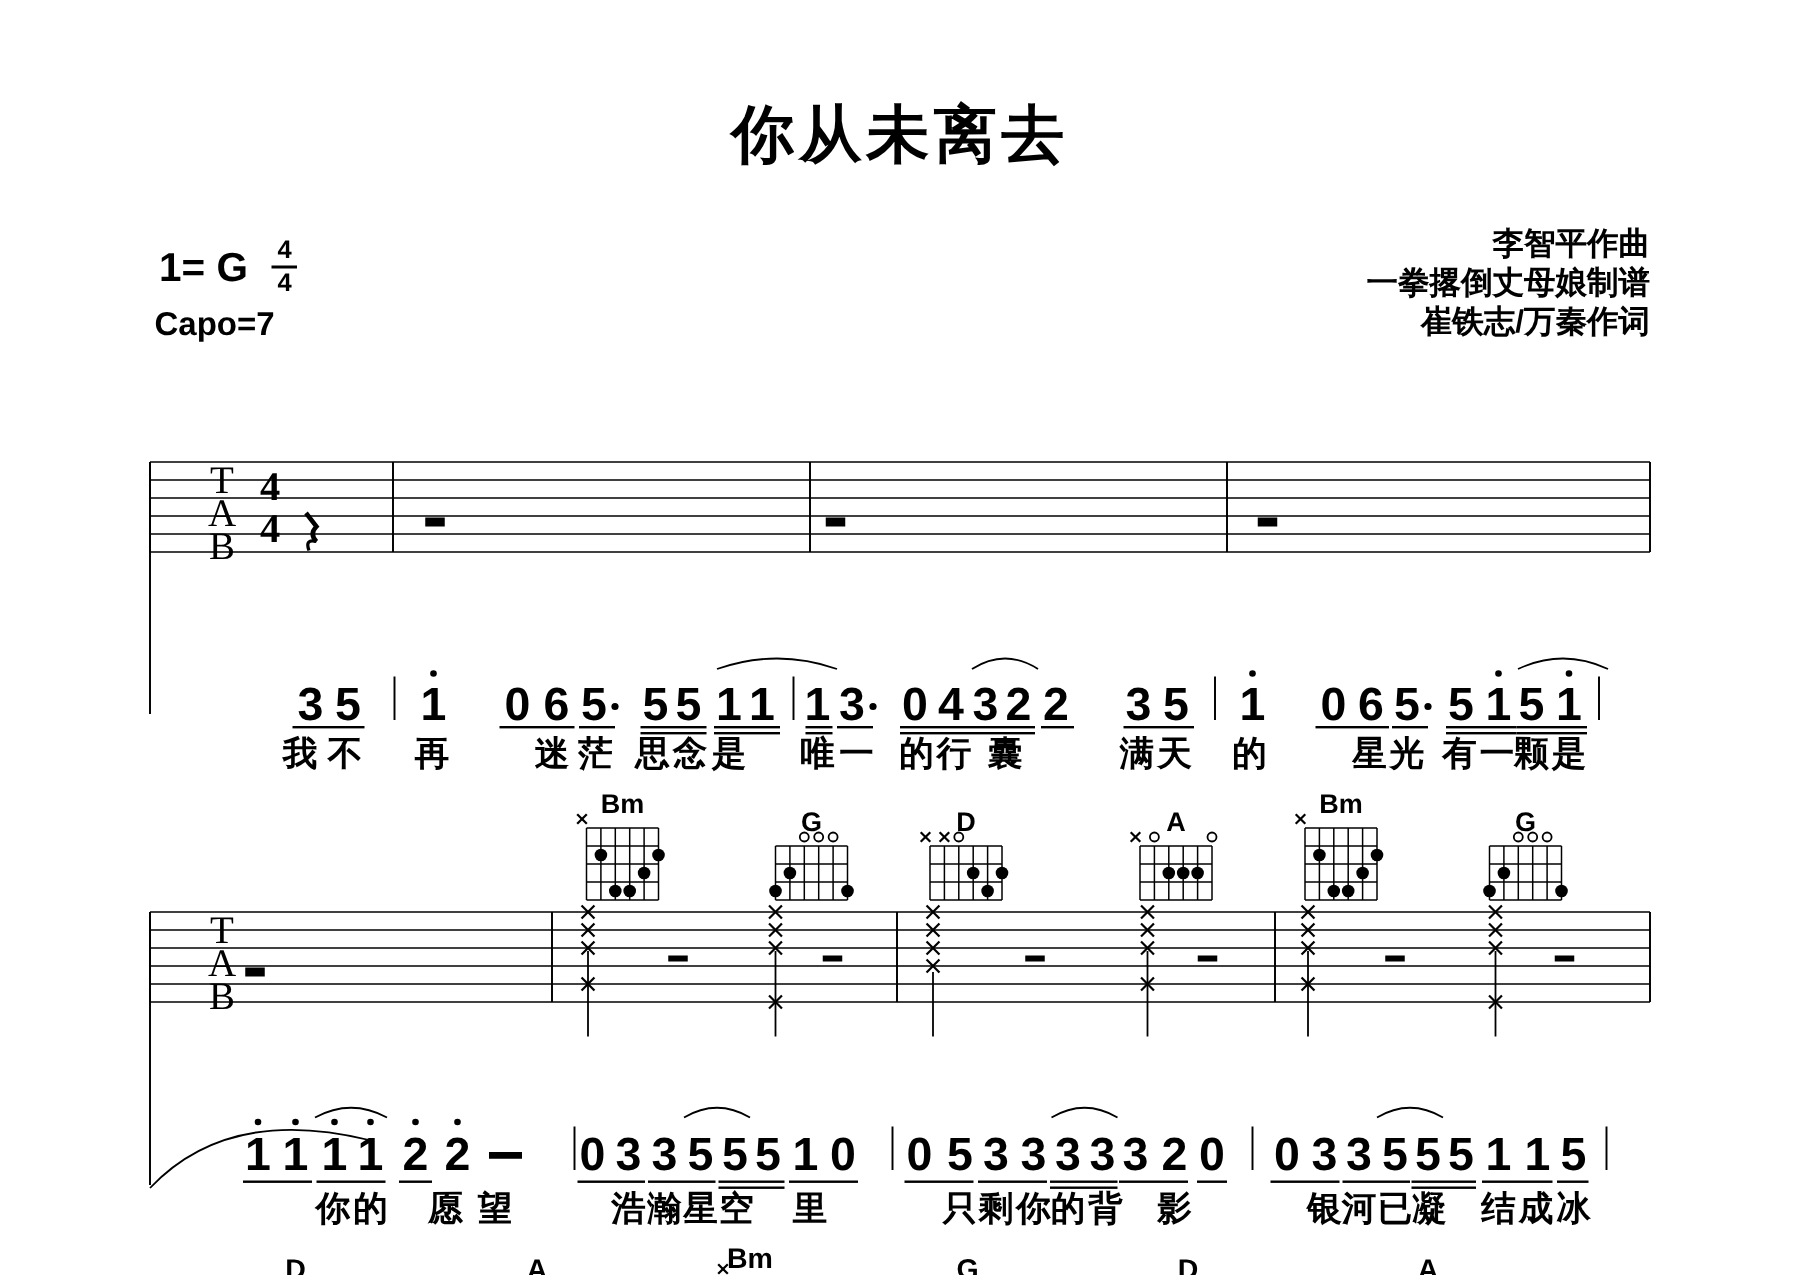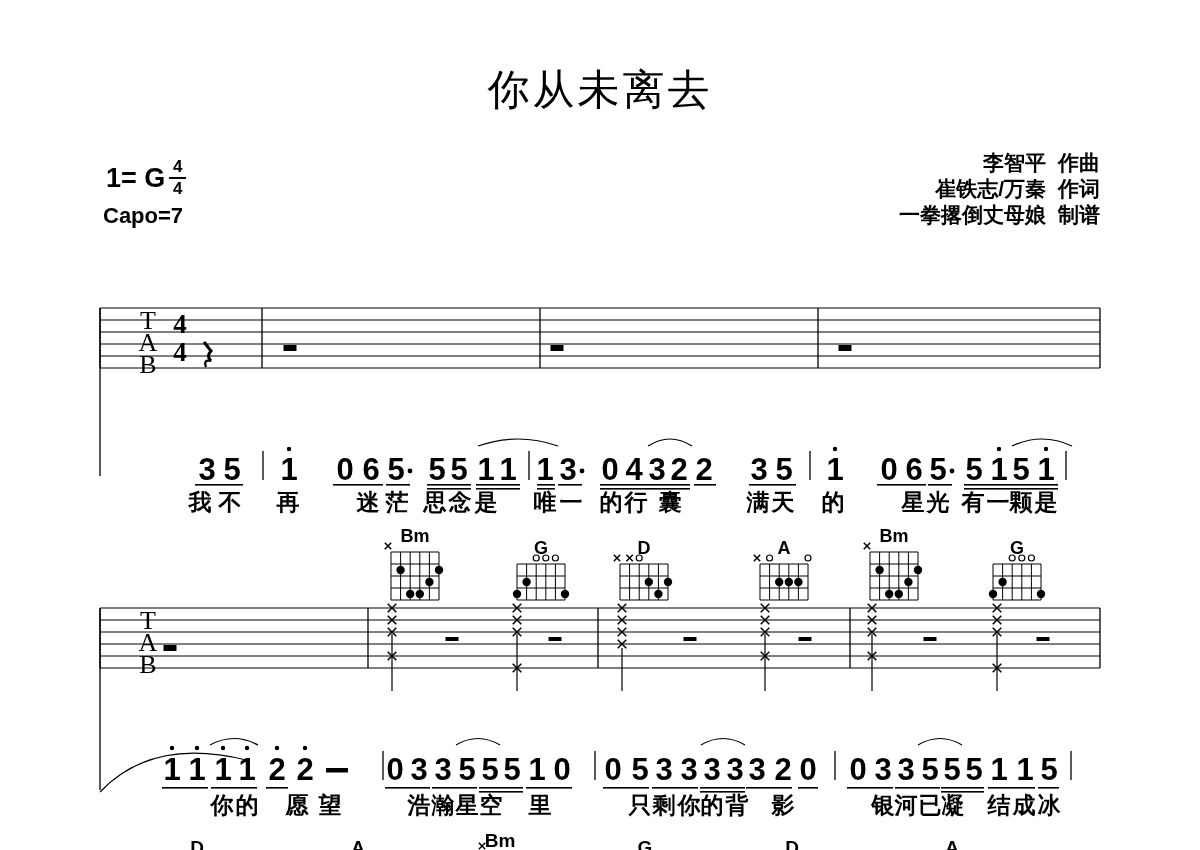--- a/index.html
+++ b/index.html
@@ -1,26 +1,26 @@
 <!DOCTYPE html>
 <html><head>
 <meta charset="utf-8">
 <style>
   html,body{margin:0;padding:0;background:#fff;}
   .page{position:relative;width:1200px;height:850px;background:#ffffff;overflow:hidden;
         font-family:"Liberation Sans",sans-serif;color:#000;}
   .abs{position:absolute;}
-  .title{left:0;right:0;top:62px;text-align:center;font-size:42px;font-weight:normal;letter-spacing:3px;}
+  .title{left:0;right:0;top:62px;text-align:center;font-size:42px;font-weight:bold;letter-spacing:3px;}
   .artist{left:0;right:0;top:112px;text-align:center;font-size:29px;font-weight:bold;letter-spacing:2px;}
-  .keysig{left:106px;top:158px;font-size:27px;font-weight:bold;display:flex;align-items:center;gap:4px;}
+  .keysig{left:106px;top:158px;font-size:27px;font-weight:bold;display:flex;align-items:center;gap:16px;}
   .frac{display:inline-flex;flex-direction:column;align-items:center;font-size:17px;font-weight:bold;line-height:18px;}
   .fbar{display:block;width:17px;height:2px;background:#000;margin:1px 0;}
   .capo{left:103px;top:203px;font-size:22px;font-weight:bold;}
   .credits{right:100px;top:150px;text-align:right;font-size:21px;font-weight:bold;line-height:26px;}
-  .crow span.cname{margin-right:12px;}
+  .crow span.cname{}
   #layer span{position:absolute;transform:translateX(-50%);white-space:nowrap;}
   .jnote{font-size:31px;font-weight:bold;font-family:"Liberation Sans",sans-serif;}
   .jlyr{font-size:23px;font-weight:bold;}
   svg{position:absolute;left:0;top:0;}
 </style>
 </head>
 <body>
 
 <div class="page">
 
@@ -31,22 +31,22 @@
     <span class="frac">
       <span>4</span>
       <span class="fbar"></span>
       <span>4</span>
     </span>
   </div>
   <div class="abs capo">Capo=7</div>
 
   <div class="abs credits">
     <div class="crow"><span class="cname">李智平</span><span>作曲</span></div>
+    <div class="crow"><span class="cname">一拳撂倒丈母娘</span><span>制谱</span></div>
     <div class="crow"><span class="cname">崔铁志/万秦</span><span>作词</span></div>
-    <div class="crow"><span class="cname">一拳撂倒丈母娘</span><span>制谱</span></div>
   </div>
 
   <svg id="gfx" width="1200" height="850" viewBox="0 0 1200 850">
       <line x1="100" y1="308" x2="1100" y2="308" stroke="#000" stroke-width="1"></line>
       <line x1="100" y1="320" x2="1100" y2="320" stroke="#000" stroke-width="1"></line>
       <line x1="100" y1="332" x2="1100" y2="332" stroke="#000" stroke-width="1"></line>
       <line x1="100" y1="344" x2="1100" y2="344" stroke="#000" stroke-width="1"></line>
       <line x1="100" y1="356" x2="1100" y2="356" stroke="#000" stroke-width="1"></line>
       <line x1="100" y1="368" x2="1100" y2="368" stroke="#000" stroke-width="1"></line>
       <line x1="100" y1="308" x2="100" y2="368" stroke="#000" stroke-width="1.3"></line>

